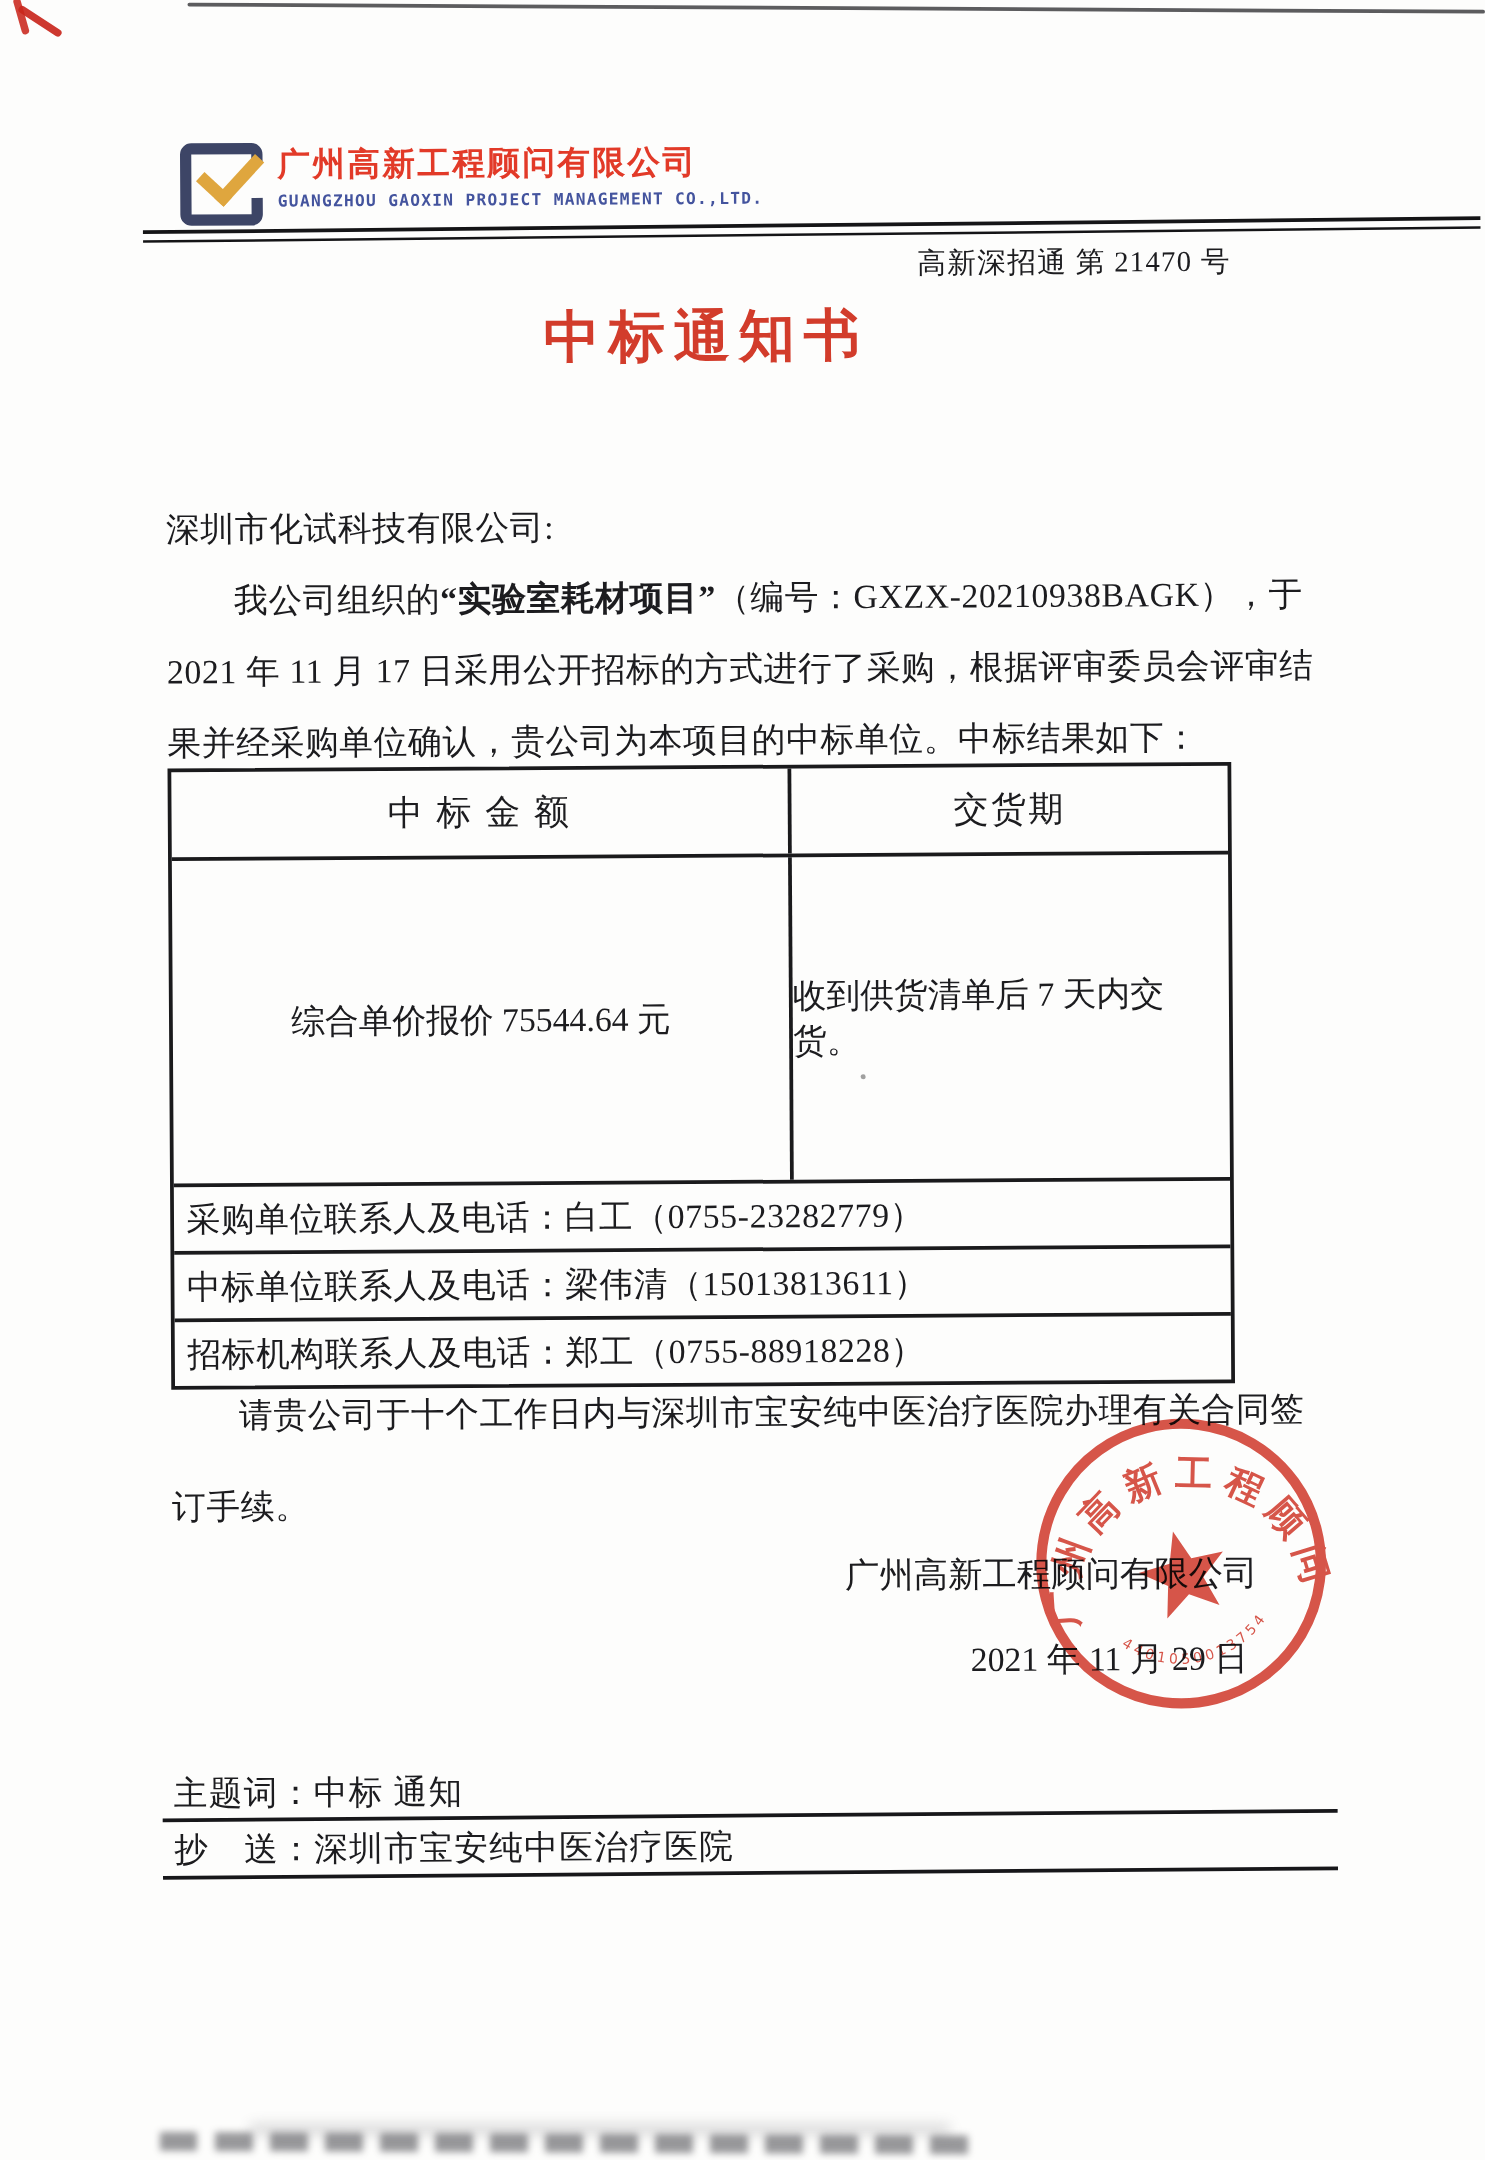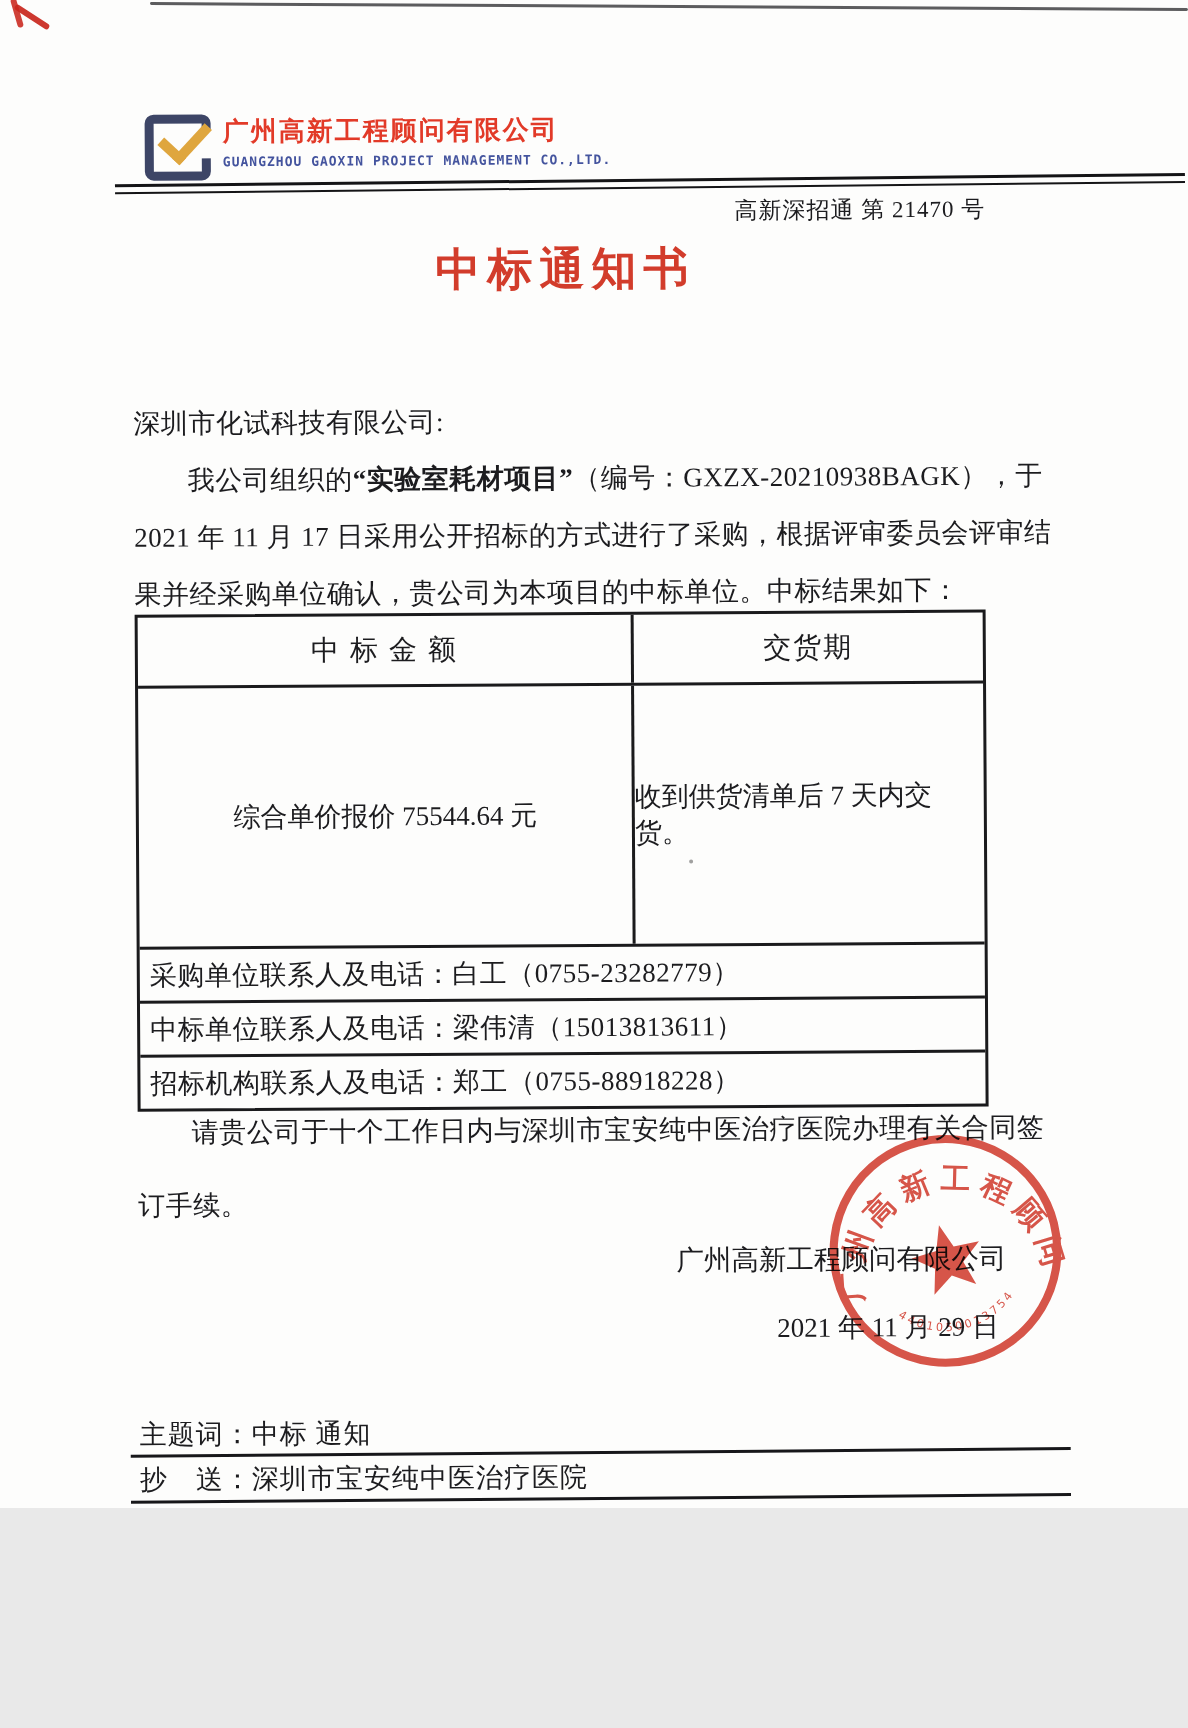--- a/index.html
+++ b/index.html
@@ -1,17 +1,17 @@
 <!DOCTYPE html>
 <html><head>
 <meta charset="utf-8">
 <style>
   html,body { margin:0; padding:0; background:#e9e9e9; }
   .page {
-    position:relative; width:1188px; height:1508px; margin:0 auto;
+    position:relative; width:1188px; height:1728px; margin:0 auto;
     background:#fdfdfc; overflow:hidden;
     font-family:"Liberation Serif","DejaVu Serif",serif; color:#1c1c1f;
   }
   .tilt { position:absolute; inset:0; transform:rotate(-0.35deg); transform-origin:50% 45%; }
 
   
   .top-edge-line { position:absolute; left:150px; top:5px; width:1038px; height:3px;
     background:#26262a; opacity:.75; transform:rotate(0.32deg); border-radius:2px; }
   .corner-mark-a { position:absolute; left:12px; top:14px; width:40px; height:6px;
     background:#c9271d; transform:rotate(33deg); border-radius:3px; opacity:.92; }

